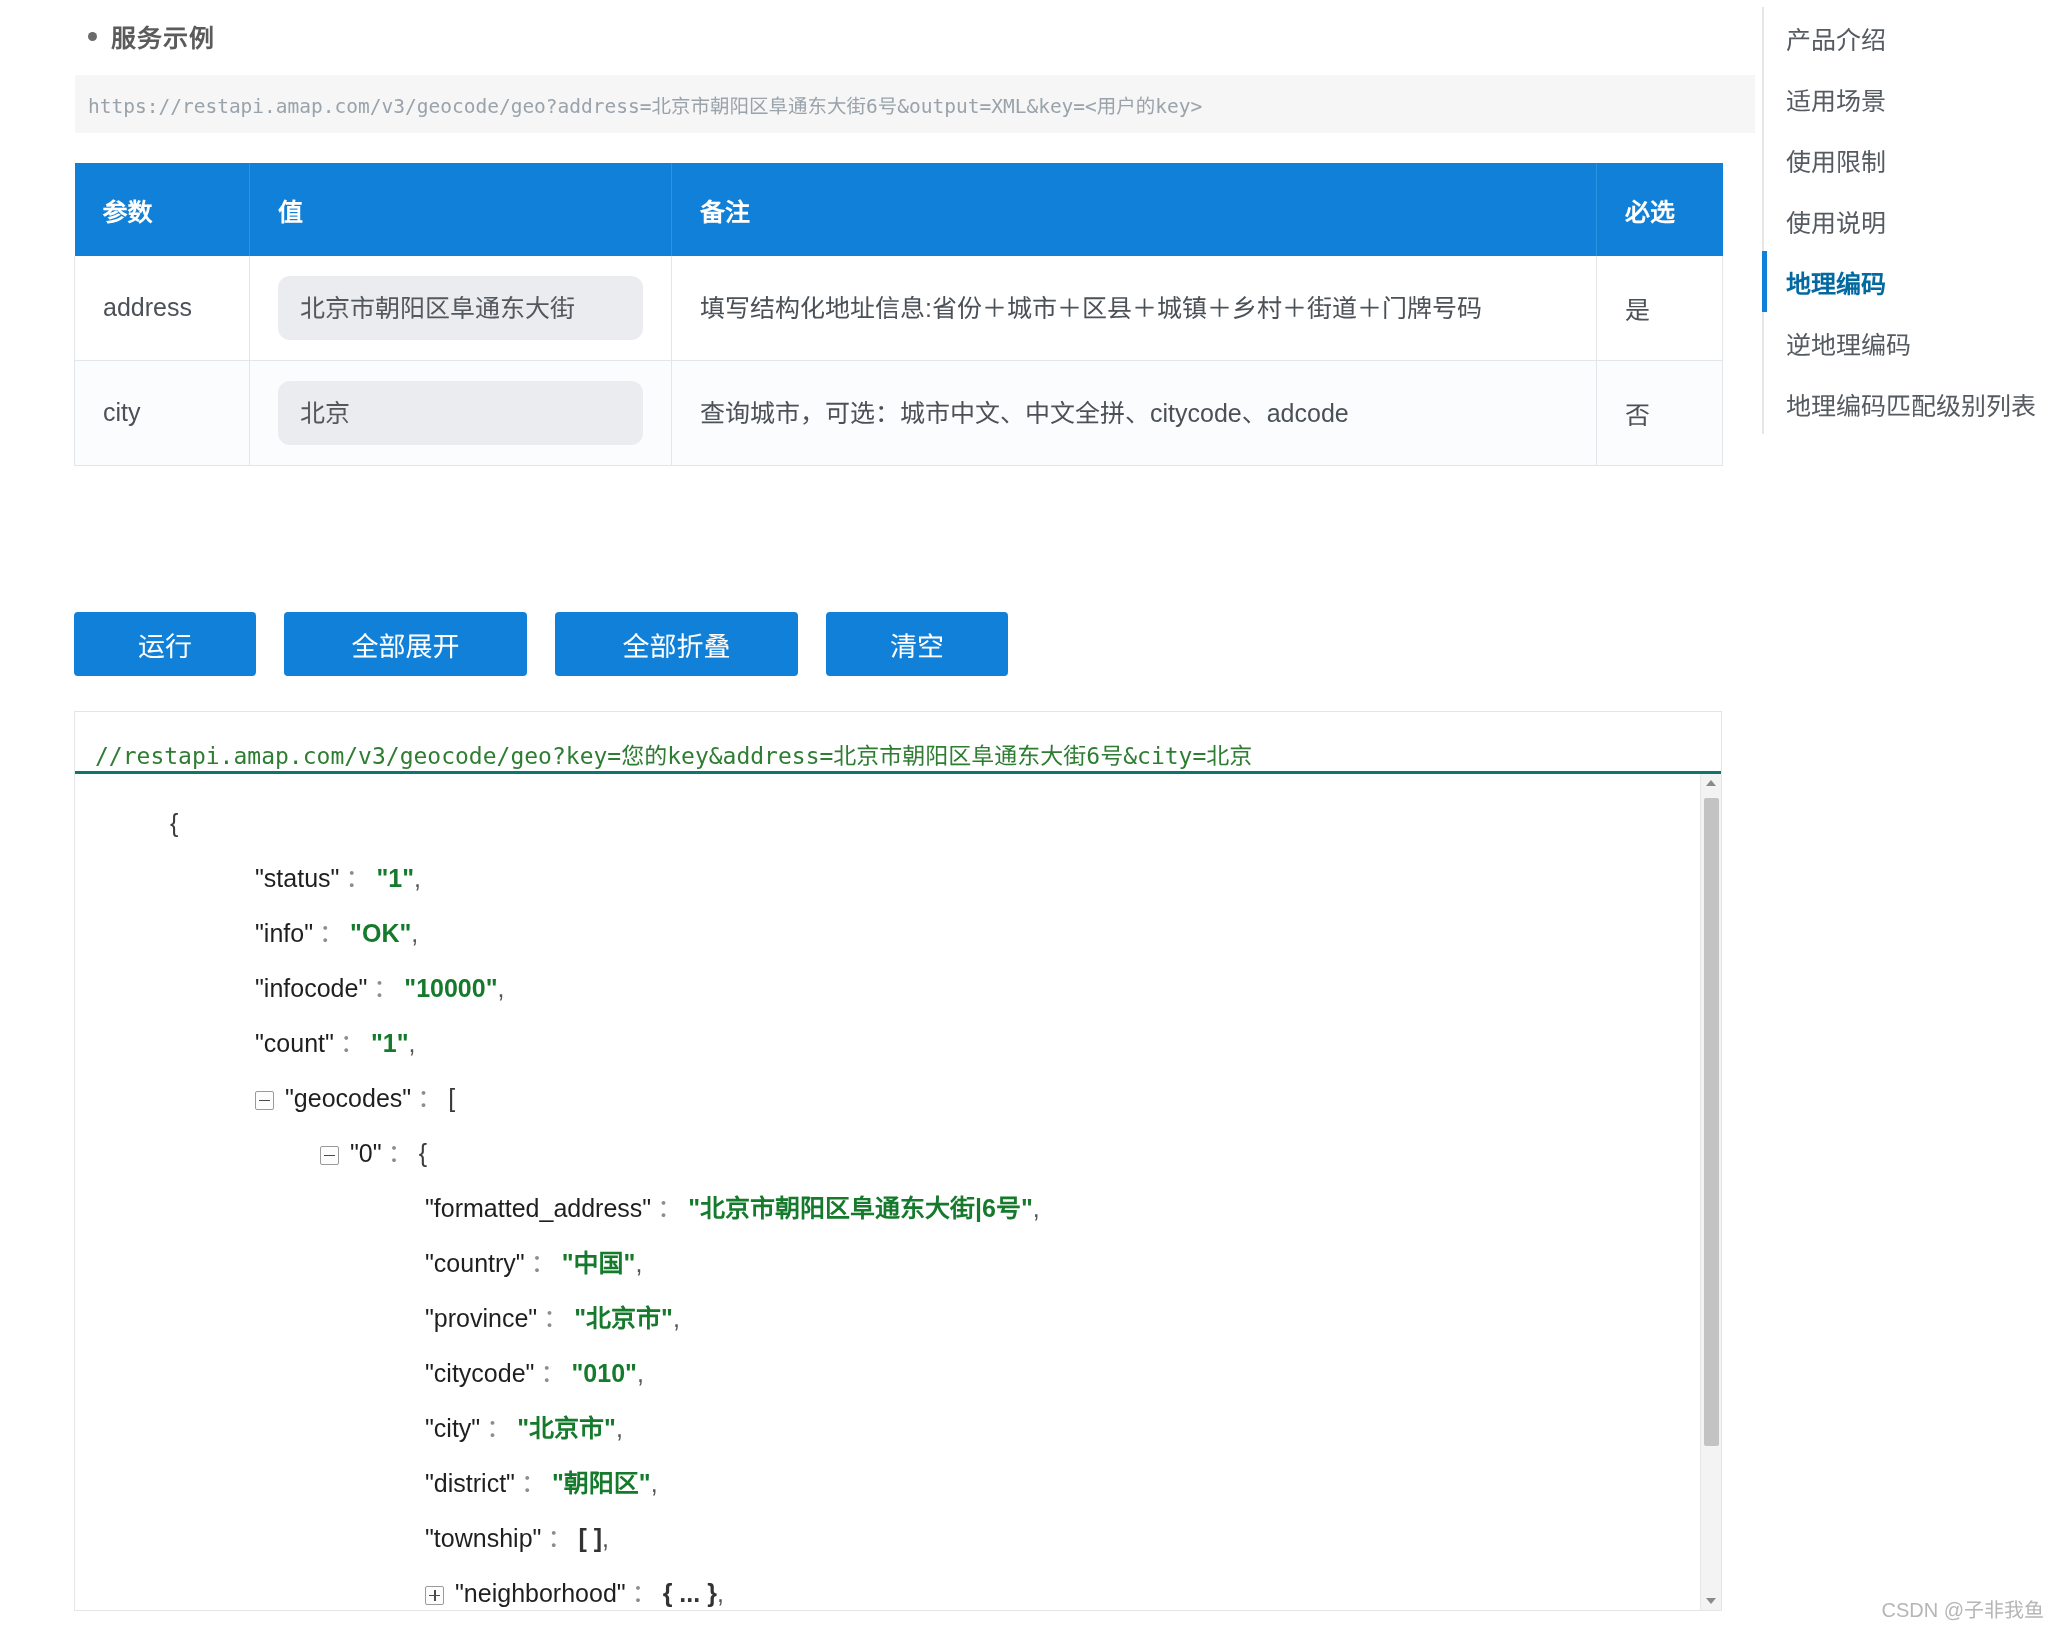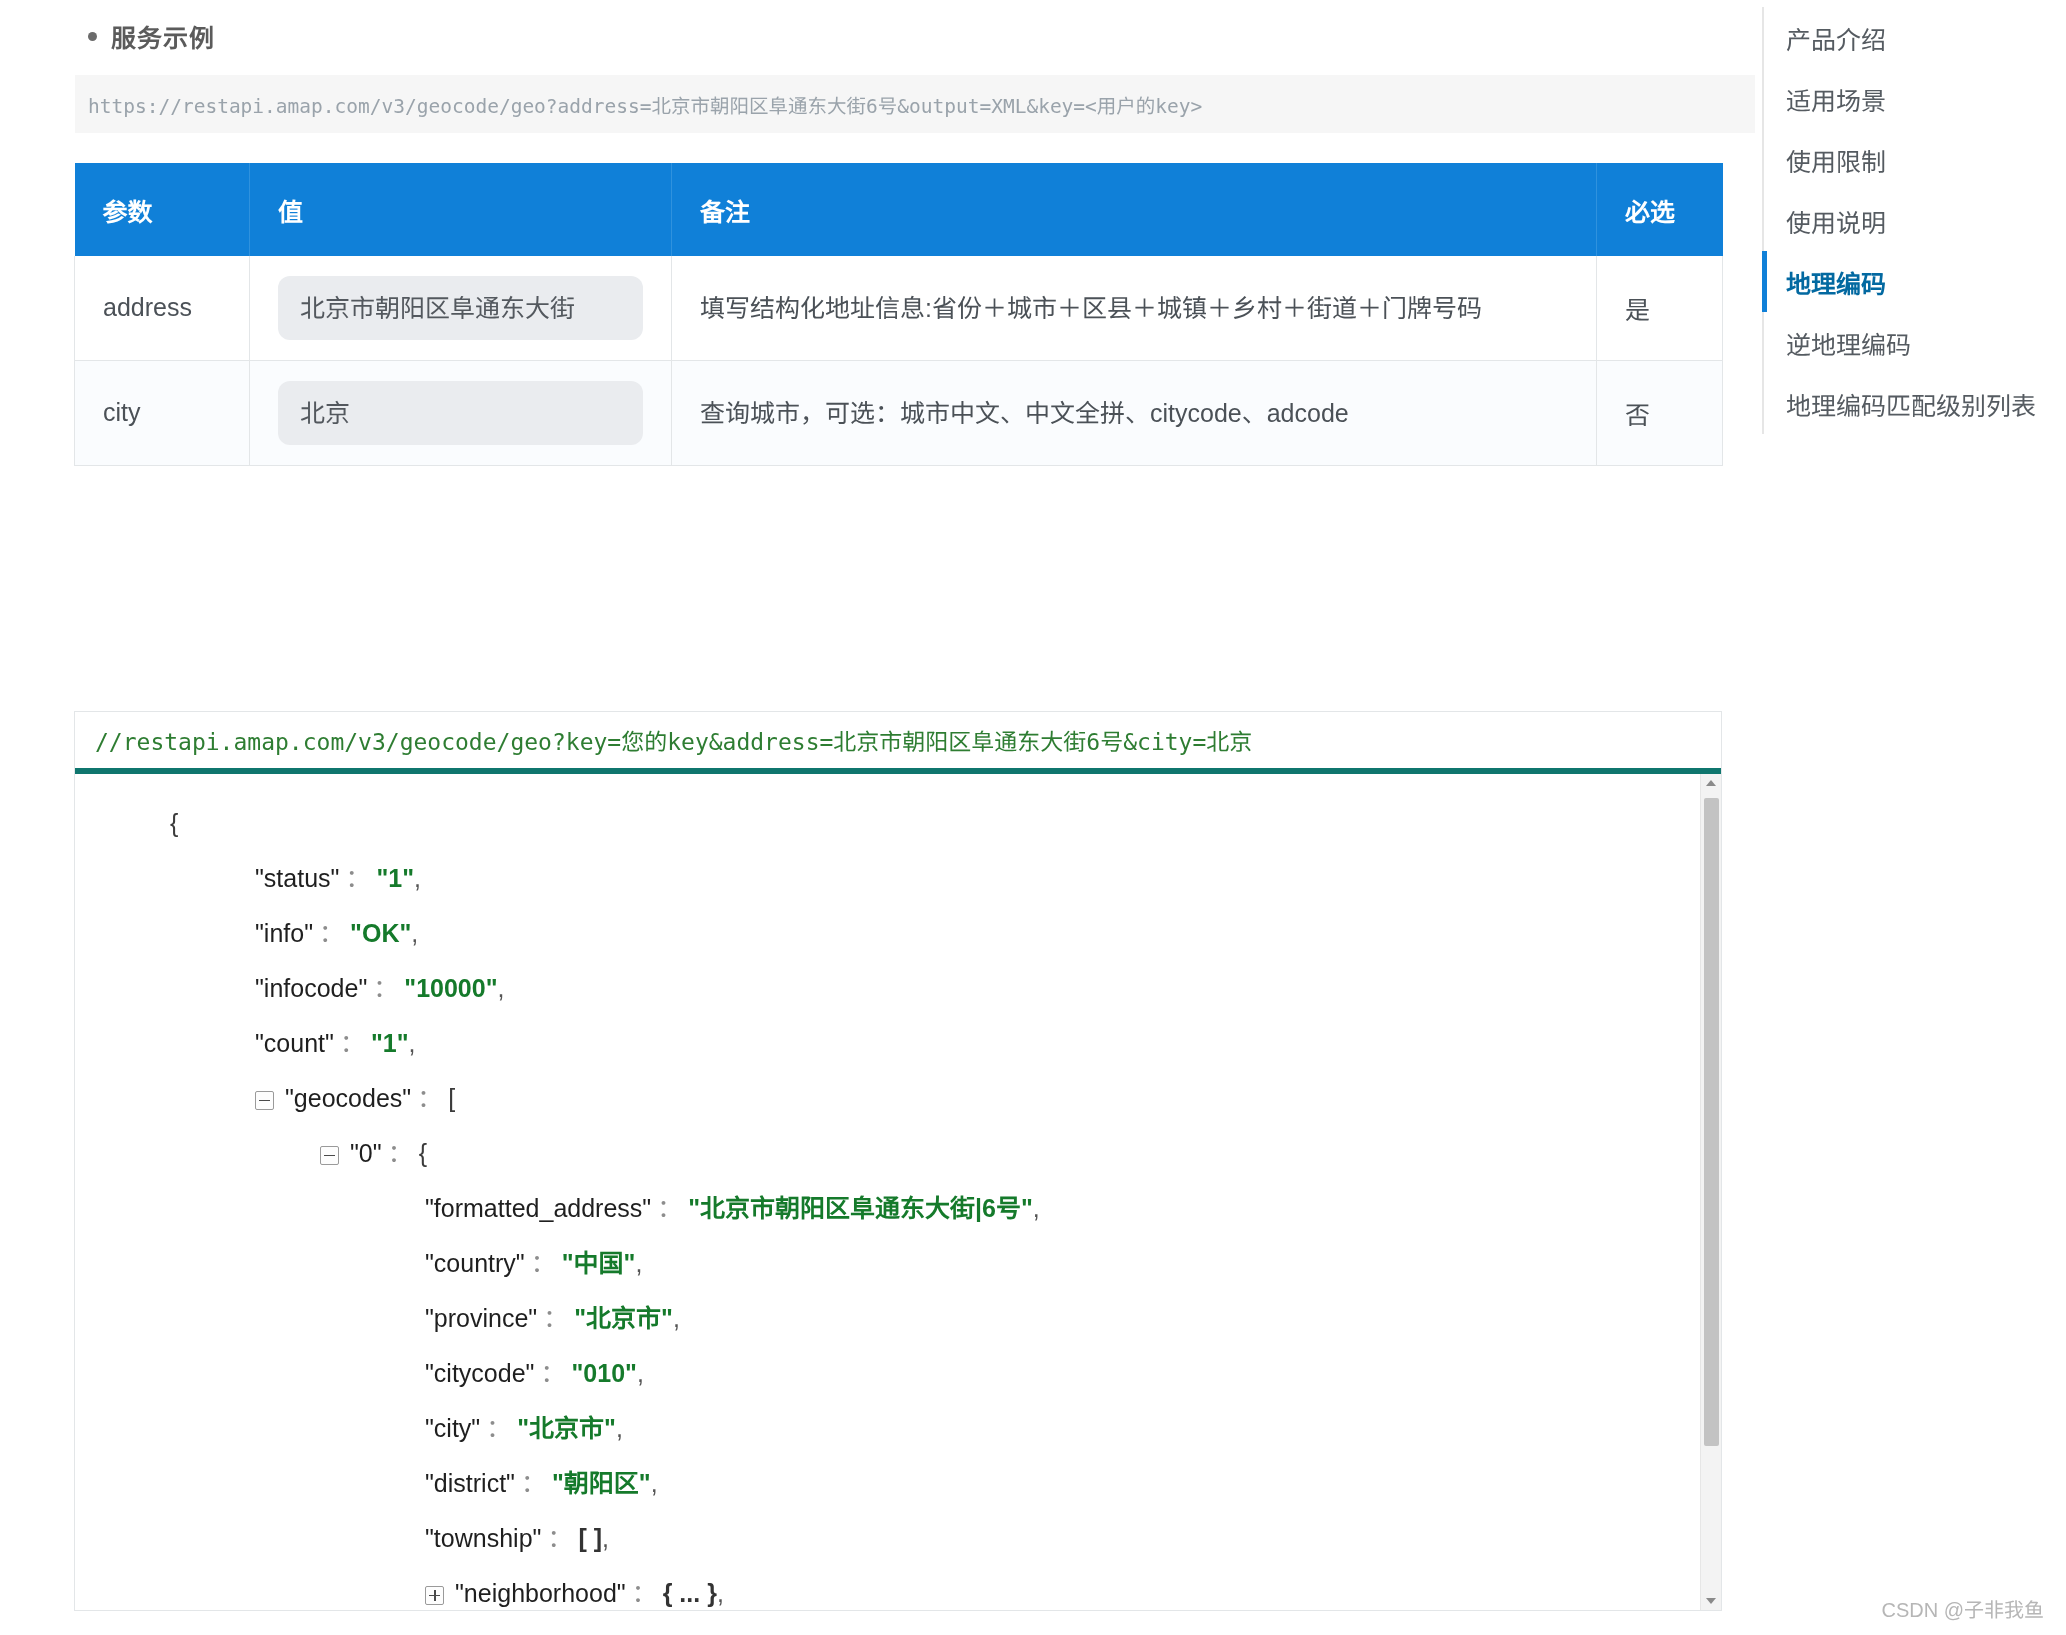--- a/index.html
+++ b/index.html
@@ -122,22 +122,22 @@
   
   .result {
     position: absolute; left: 74px; top: 711px;
     width: 1648px; height: 900px;
     border: 1px solid #e3e6e8;
     background: #ffffff;
     overflow: hidden;
   }
   .result-url {
     height: 62px;
-    border-bottom: 6px solid #0f766e;
-    display: flex; align-items: center;
+    border-bottom: 3px solid #0f766e;
+    display: flex; align-items: flex-end;
     padding-left: 20px;
     font-family: "DejaVu Sans Mono", "Liberation Mono", monospace;
     font-size: 23px;
     color: #2e7d32;
     white-space: nowrap;
     overflow: hidden;
   }
   .json-wrap {
     position: relative;
     height: 836px;
@@ -278,20 +278,26 @@
           <td class="cell-param">city</td>
           <td>
             <input class="fake-input" type="text" readonly="" value="北京" style="">
           </td>
           <td class="cell-remark">查询城市，可选：城市中文、中文全拼、citycode、adcode</td>
           <td class="cell-req">否</td>
         </tr>
       </tbody>
     </table>
 
+    <div class="btnrow">
+      <button class="btn w1">运行</button>
+      <button class="btn w2">全部展开</button>
+      <button class="btn w3">全部折叠</button>
+      <button class="btn w4">清空</button>
+    </div>
 
     <div class="result">
       <div class="result-url">
         <span>//restapi.amap.com/v3/geocode/geo?key=您的key&amp;address=北京市朝阳区阜通东大街6号&amp;city=北京</span>
       </div>
       <div class="json-wrap">
         <div class="json-body" id="json-body">
             <div class="jline" style="padding-left: 95px;"><span class="jbracket">{</span></div>
             <div class="jline" style="padding-left: 180px;"><span class="jkey">"status"</span><span class="jcolon">：</span><span class="jval">"1"</span><span class="jpunct">,</span></div>
             <div class="jline" style="padding-left: 180px;"><span class="jkey">"info"</span><span class="jcolon">：</span><span class="jval">"OK"</span><span class="jpunct">,</span></div>

